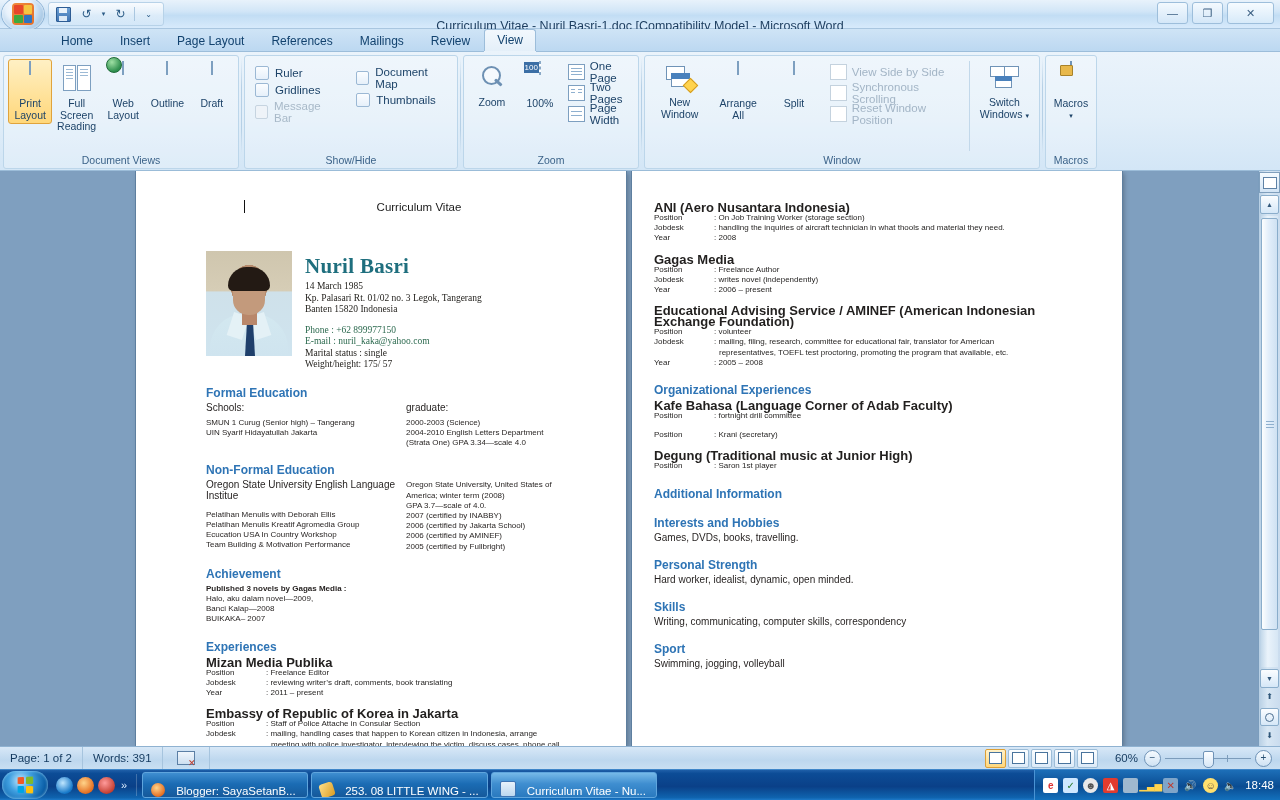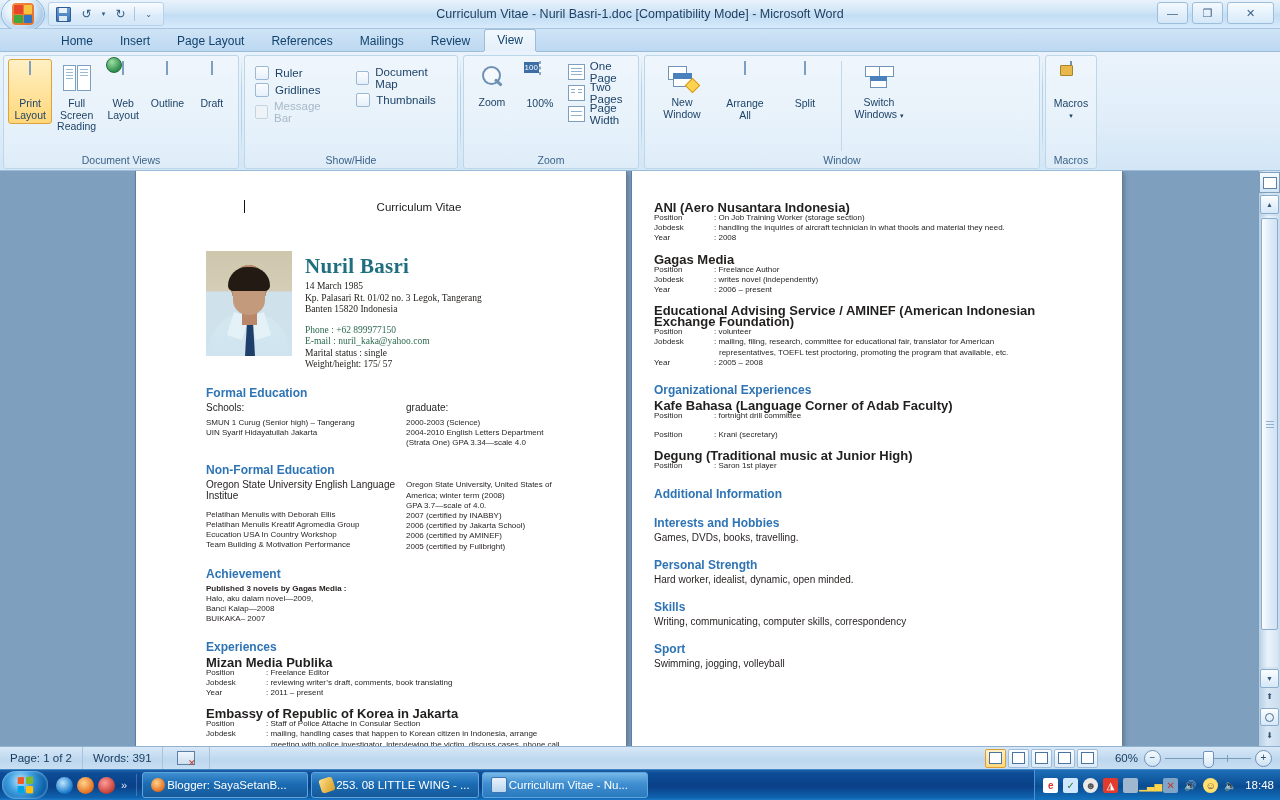--- a/index.html
+++ b/index.html
@@ -42,21 +42,21 @@
     border:1px solid #b7d2e8;}
   .qat .qbtn{width:21px;height:19px;display:flex;align-items:center;justify-content:center;
     font-size:12px;color:#2b5b86;cursor:default;}
   .qat .sep{width:1px;height:14px;background:#aac7e0;margin:0 1px;}
   .save-ico{width:13px;height:13px;background:linear-gradient(to bottom,#6b9fd4,#3f74b3);
     border:1px solid #2d5c94;border-radius:1px;position:relative;}
   .save-ico::before{content:"";position:absolute;left:2px;top:0;width:8px;height:5px;background:#e9f2fb;}
   .save-ico::after{content:"";position:absolute;left:2px;bottom:0;width:8px;height:5px;background:#dbe9f7;}
 
   .win-title{
-    position:absolute;left:0;right:0;top:0;height:28px;line-height:28px;
+    position:absolute;left:0;right:0;top:12px;height:28px;line-height:28px;
     text-align:center;font-size:12.5px;color:#1b3c5e;
   }
   .wctrl{position:absolute;right:6px;top:2px;display:flex;gap:4px;align-items:center;}
   .wbtn{width:29px;height:20px;border:1px solid #9dbedb;border-radius:3px;
     background:linear-gradient(to bottom,#f3f9fe,#d4e7f8);
     display:flex;align-items:center;justify-content:center;font-size:11px;color:#3b5f82;}
   .wbtn.close{width:45px;background:linear-gradient(to bottom,#f6fbff,#d7eaf9);}
 
   
   .tabstrip{
@@ -269,21 +269,21 @@
   .winflag i:nth-child(3){background:#00a4e4;}
   .winflag i:nth-child(4){background:#ffc20e;}
   .qlaunch{display:flex;align-items:center;gap:4px;margin:0 4px 0 8px;}
   .qi{width:17px;height:17px;border-radius:50%;}
   .qi.ie{background:radial-gradient(circle at 40% 35%,#bfe6ff,#1477c8 70%);}
   .qi.ff{background:radial-gradient(circle at 40% 35%,#ffd48a,#e2671a 75%);}
   .qi.op{background:radial-gradient(circle at 40% 35%,#ff9b9b,#c0392b 75%);}
   .chev{color:#d8ecff;font-size:11px;margin-left:2px;}
   .tsep{width:1px;height:22px;background:rgba(255,255,255,.22);margin:0 5px;}
   .tbtn{
-    height:24px;min-width:148px;max-width:162px;display:flex;align-items:center;gap:2px;
+    height:24px;min-width:148px;max-width:162px;display:flex;align-items:flex-end;gap:11px;
     padding:0 8px;margin-right:3px;border-radius:3px;
     background:linear-gradient(to bottom,#3f8ed0,#1b6cb4 45%,#15599b 100%);
     border:1px solid #5fa5dd;color:#fff;font-size:11.5px;white-space:nowrap;overflow:hidden;
   }
   .tbtn.active{background:linear-gradient(to bottom,#76b9e8,#3f8ed0 45%,#2a7abf 100%);}
   .tico{width:14px;height:14px;flex:0 0 14px;border-radius:2px;}
   .tico.ff{border-radius:50%;background:radial-gradient(circle at 40% 35%,#ffd48a,#e2671a 75%);}
   .tico.wmp{background:linear-gradient(135deg,#ffe08a,#d89b22);border-radius:3px;transform:rotate(-18deg);}
   .tico.word{background:linear-gradient(to bottom,#e8f2fb,#bcd7ef);border:1px solid #3f74b3;}
   .tray{margin-left:auto;display:flex;align-items:center;gap:5px;padding:0 6px 0 8px;
@@ -484,20 +484,34 @@
               <span class="arr-ico"><i style="top:0"></i><i style="top:11px"></i></span>
             </span>
             <span class="lbl">Arrange</span>
             <span class="lbl" style="margin-top:0">All</span>
           </div>
           <div class="bigbtn">
             <span class="gx">
               <span class="split-ico"><span style="position:absolute;left:0;right:0;top:0;height:4px;background:#4a81bc;"></span><span style="position:absolute;left:1px;right:1px;top:11px;border-top:1px dotted #6f93b7;"></span></span>
             </span>
             <span class="lbl">Split</span>
+          </div>
+          <div style="display:flex;flex-direction:column;gap:2px;padding:3px 0 0 4px;">
+            <div class="smallrow dis">
+                <span class="mini dis"></span>
+                <span>View Side by Side</span>
+              </div>
+            <div class="smallrow dis">
+                <span class="mini dis"></span>
+                <span>Synchronous Scrolling</span>
+              </div>
+            <div class="smallrow dis">
+                <span class="mini dis"></span>
+                <span>Reset Window Position</span>
+              </div>
           </div>
           <div style="width:1px;align-self:stretch;background:#c2d8ea;margin:2px 4px 2px 6px;"></div>
           <div class="bigbtn wide">
             <span class="win-ico">
               <s style="left:0;top:0;width:13px;height:9px;"></s>
               <s style="left:14px;top:0;width:13px;height:9px;"></s>
               <s style="left:5px;top:10px;width:15px;height:10px;"></s>
               <s style="left:5px;top:10px;width:15px;height:3px;background:#4a81bc;border-color:#4a81bc;"></s>
             </span>
             <span class="lbl">Switch</span>

